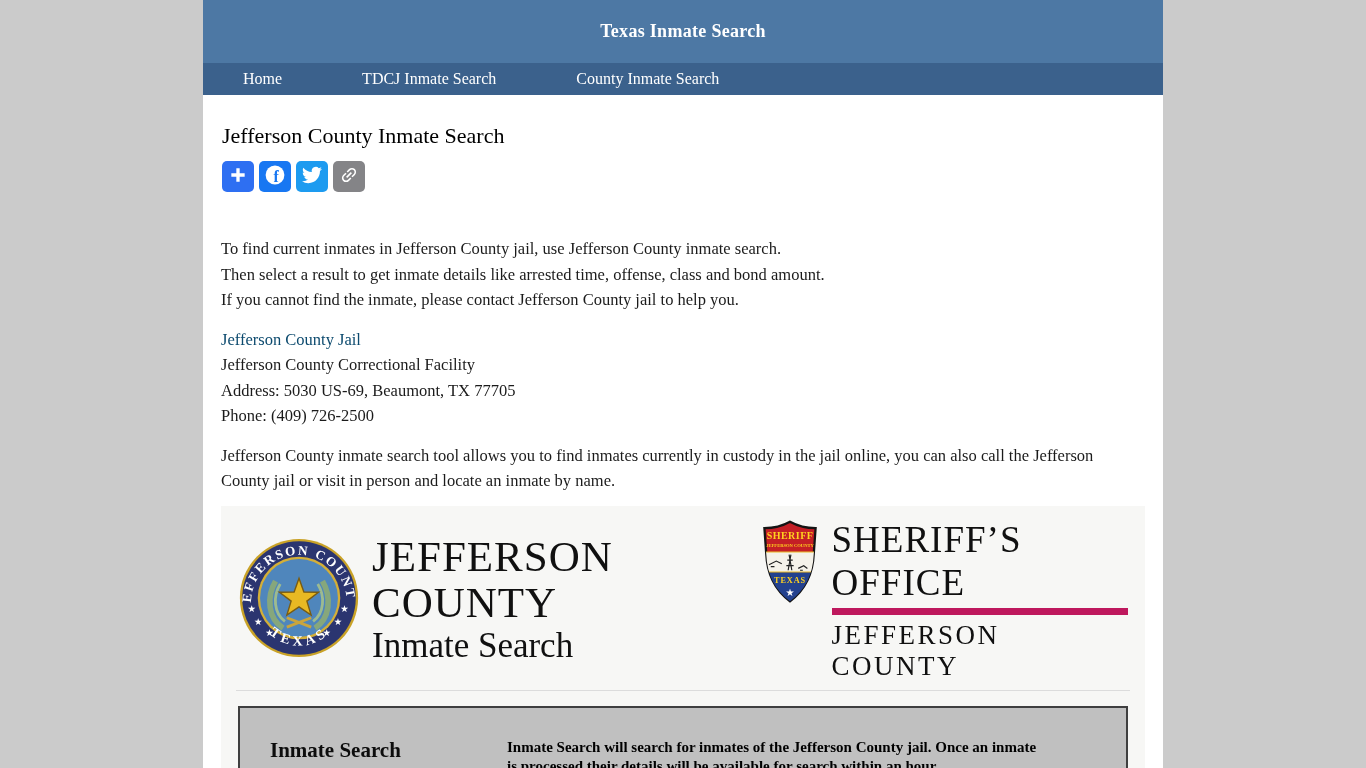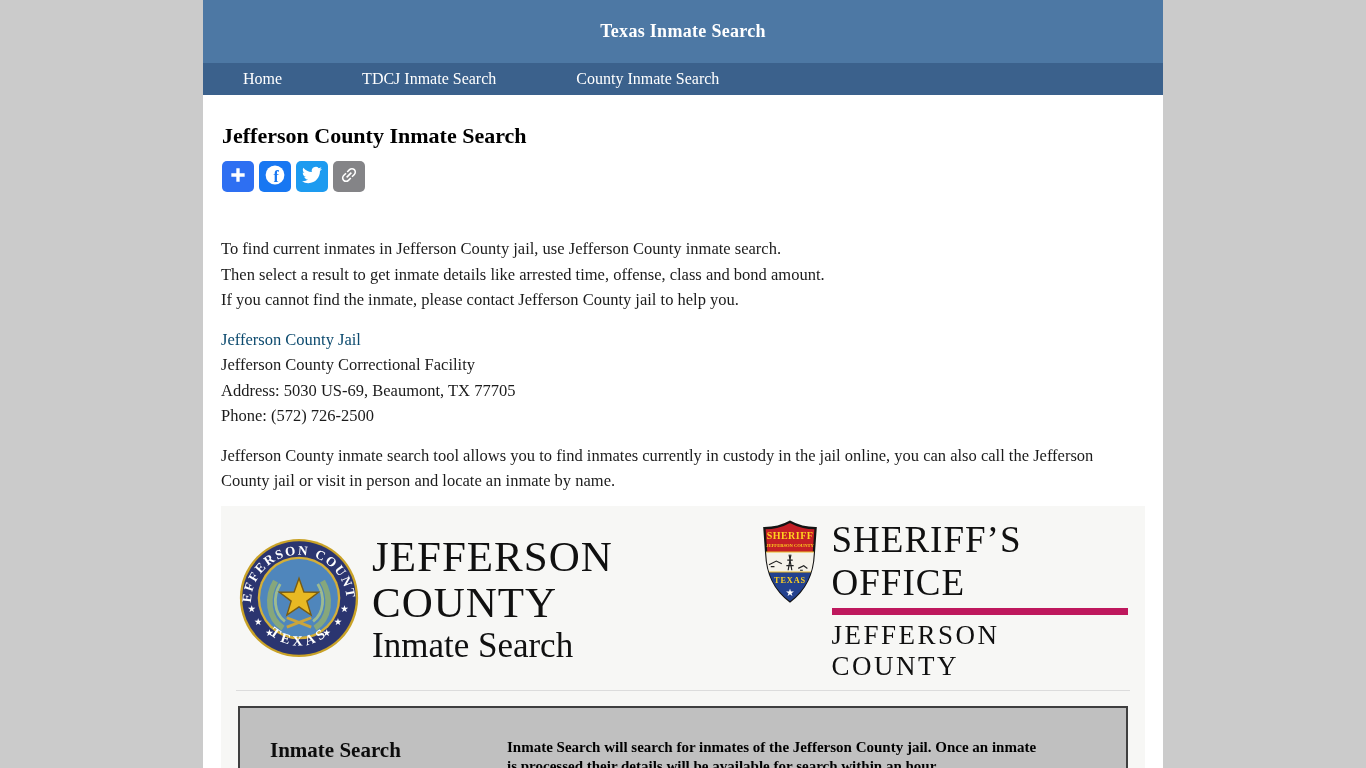--- a/index.html
+++ b/index.html
@@ -24,21 +24,21 @@
     height: 32px; background: var(--nav-bg, #3b618c);
     display: flex; 
   }
   .main-nav a {
     color: #fff; text-decoration: none; font-size: 16px;
     padding: 0 40px; line-height: 32px; display: inline-block;
   }
   
   .content { padding: 0 18px; }
   h1.page-heading {
-    font-size: 22px; font-weight: bold; color: #000;
+    font-size: 22px; font-weight: normal; color: #000;
     margin: 28px 0 12px 1px;
   }
   .share-row { display: flex; gap: 5px; margin: 10px 0 0 1px; }
   .share-btn {
     width: 32px; height: 31px; border-radius: 5px; display: flex;
     align-items: center; justify-content: center; cursor: pointer;
   }
   .share-btn.share { background: var(--share-blue, #2e6ff2); }
   .share-btn.facebook { background: var(--facebook-blue, #1877f2); }
   .share-btn.twitter { background: var(--twitter-blue, #1d9bf0); }
@@ -135,21 +135,21 @@
     <div class="intro">
       <div>To find current inmates in Jefferson County jail, use Jefferson County inmate search.</div>
       <div>Then select a result to get inmate details like arrested time, offense, class and bond amount.</div>
       <div>If you cannot find the inmate, please contact Jefferson County jail to help you.</div>
     </div>
 
     <div class="jail-info">
       <div class="jail-title">Jefferson County Jail</div>
       <div>Jefferson County Correctional Facility</div>
       <div>Address: 5030 US-69, Beaumont, TX 77705</div>
-      <div>Phone: (572) 726-2500</div>
+      <div>Phone: (409) 726-2500</div>
     </div>
 
     <p class="about">Jefferson County inmate search tool allows you to find inmates currently in custody in the jail online, you can also call the Jefferson County jail or visit in person and locate an inmate by name.</p>
 
     <div class="widget">
 
       <div class="logos-row">
         <div class="logo-left">
           <span>
             <svg width="122" height="122" viewBox="0 0 130 130">

